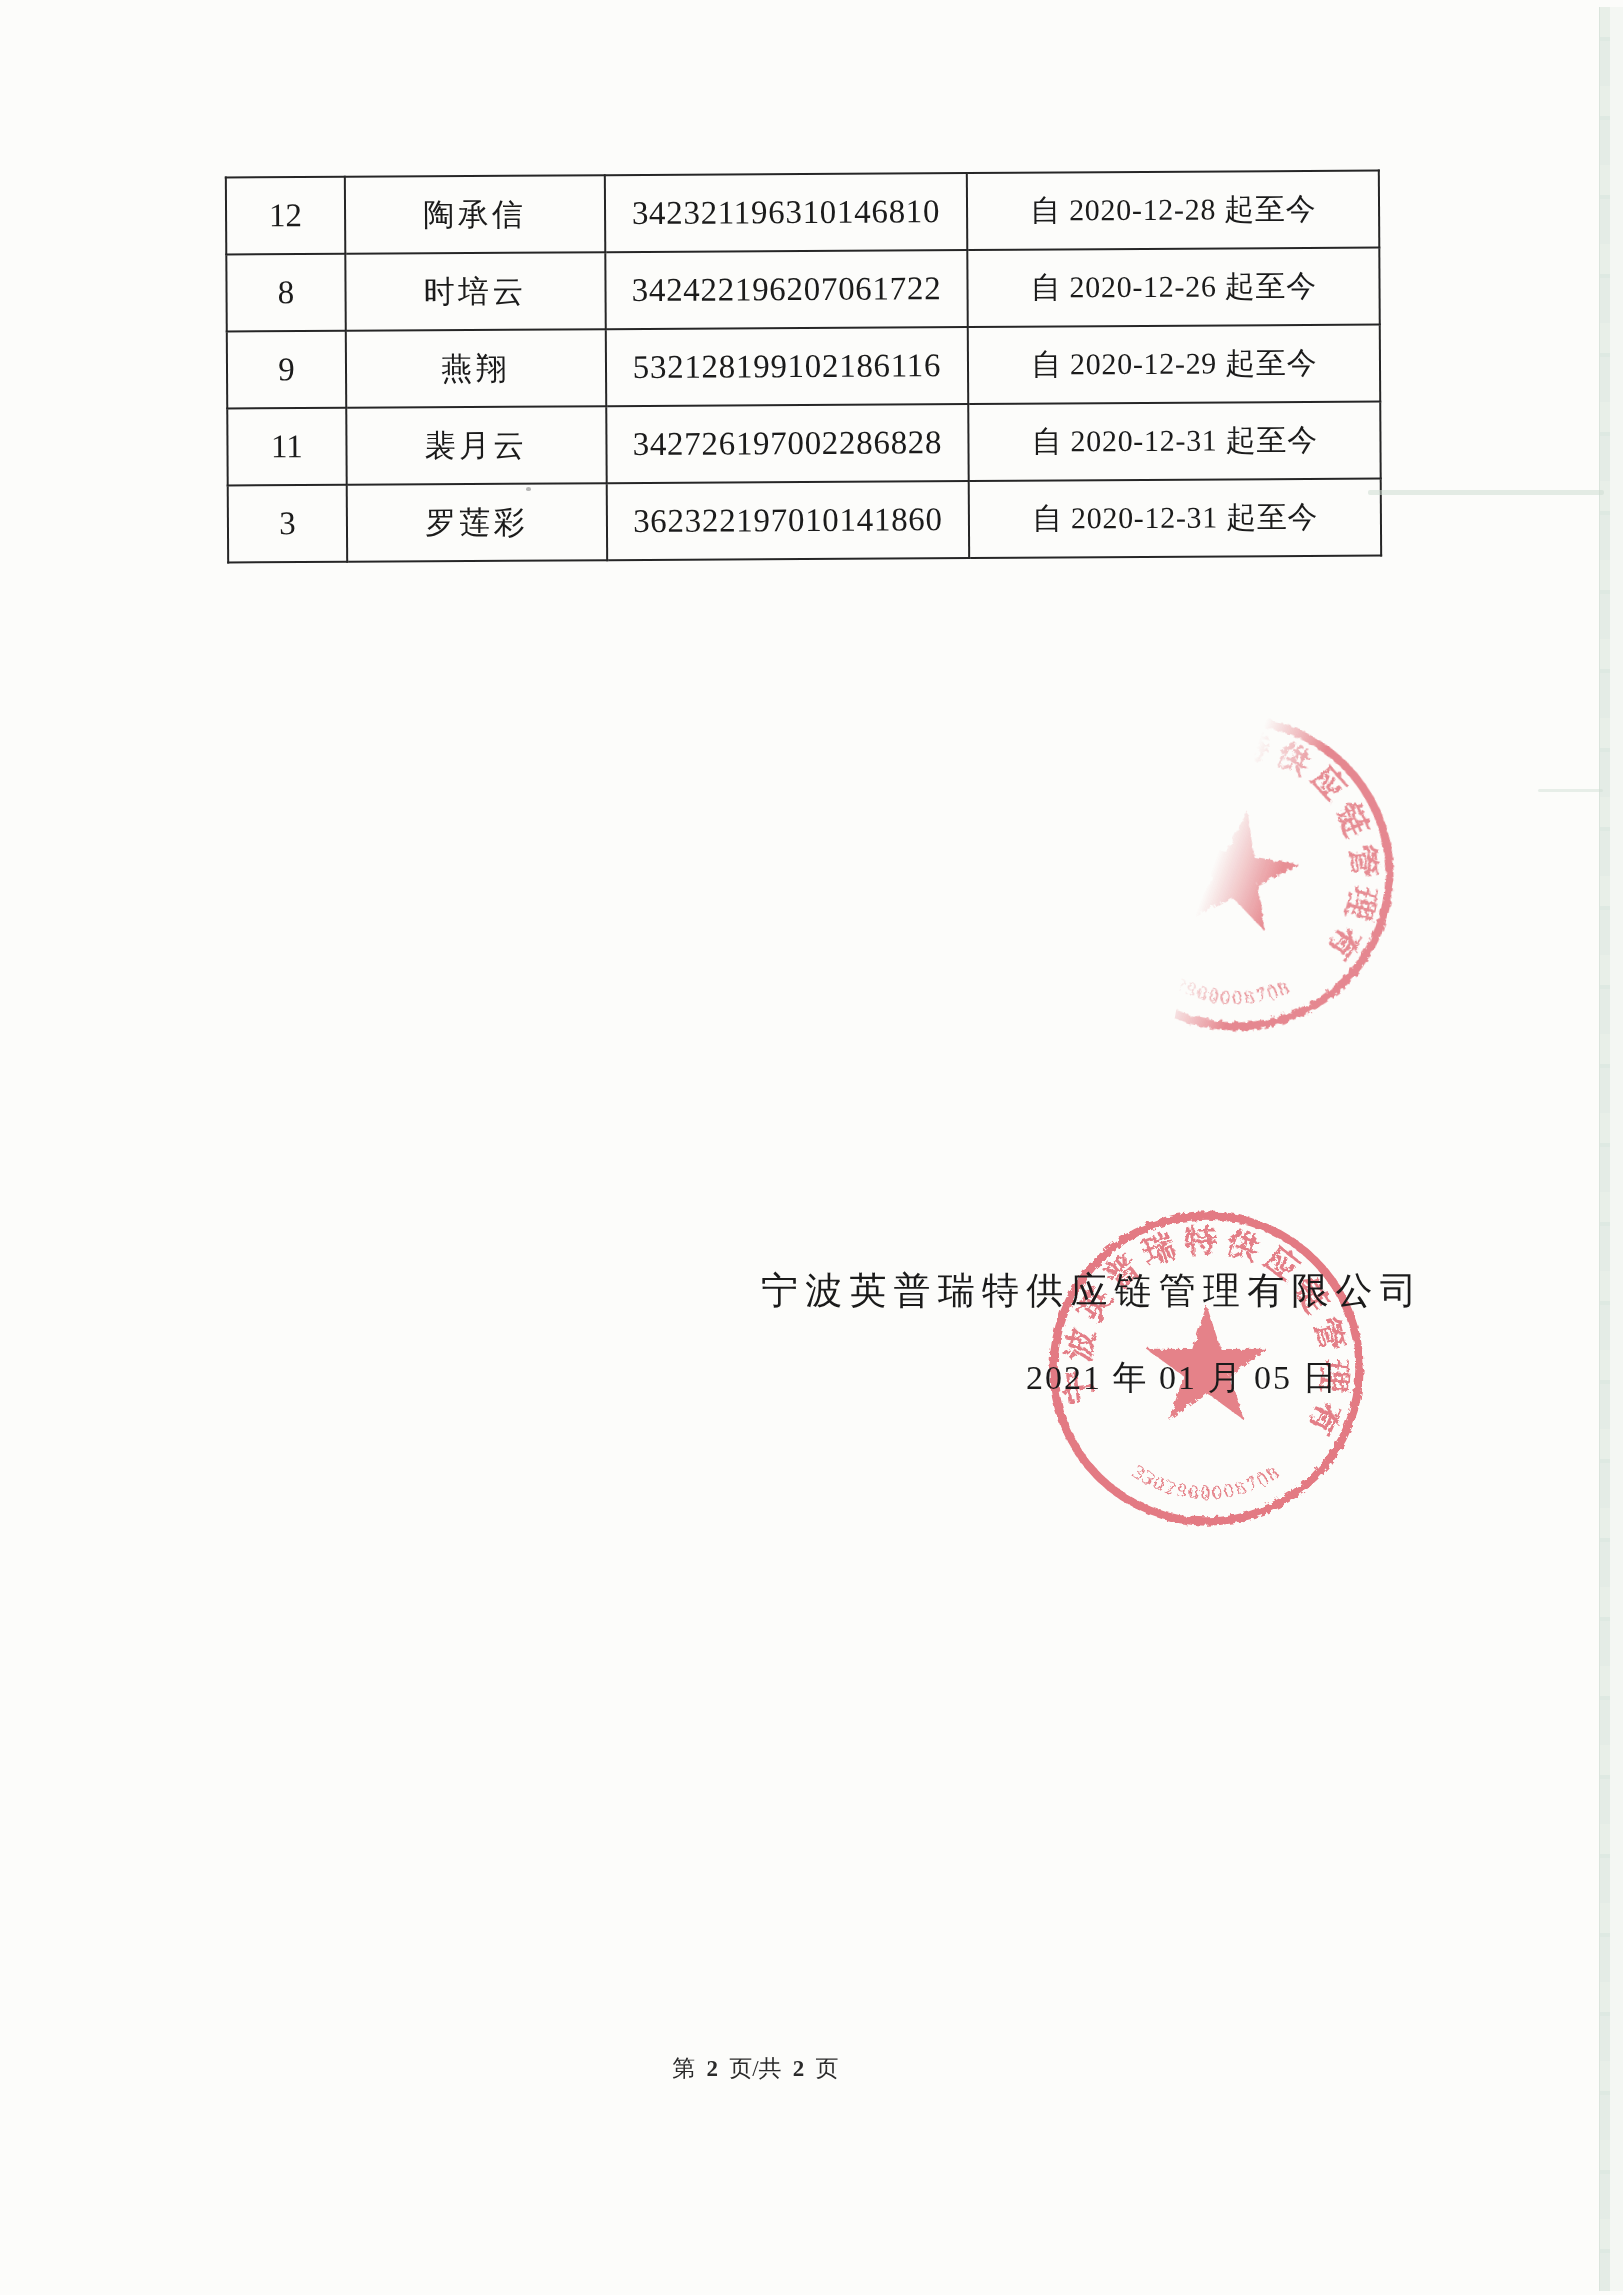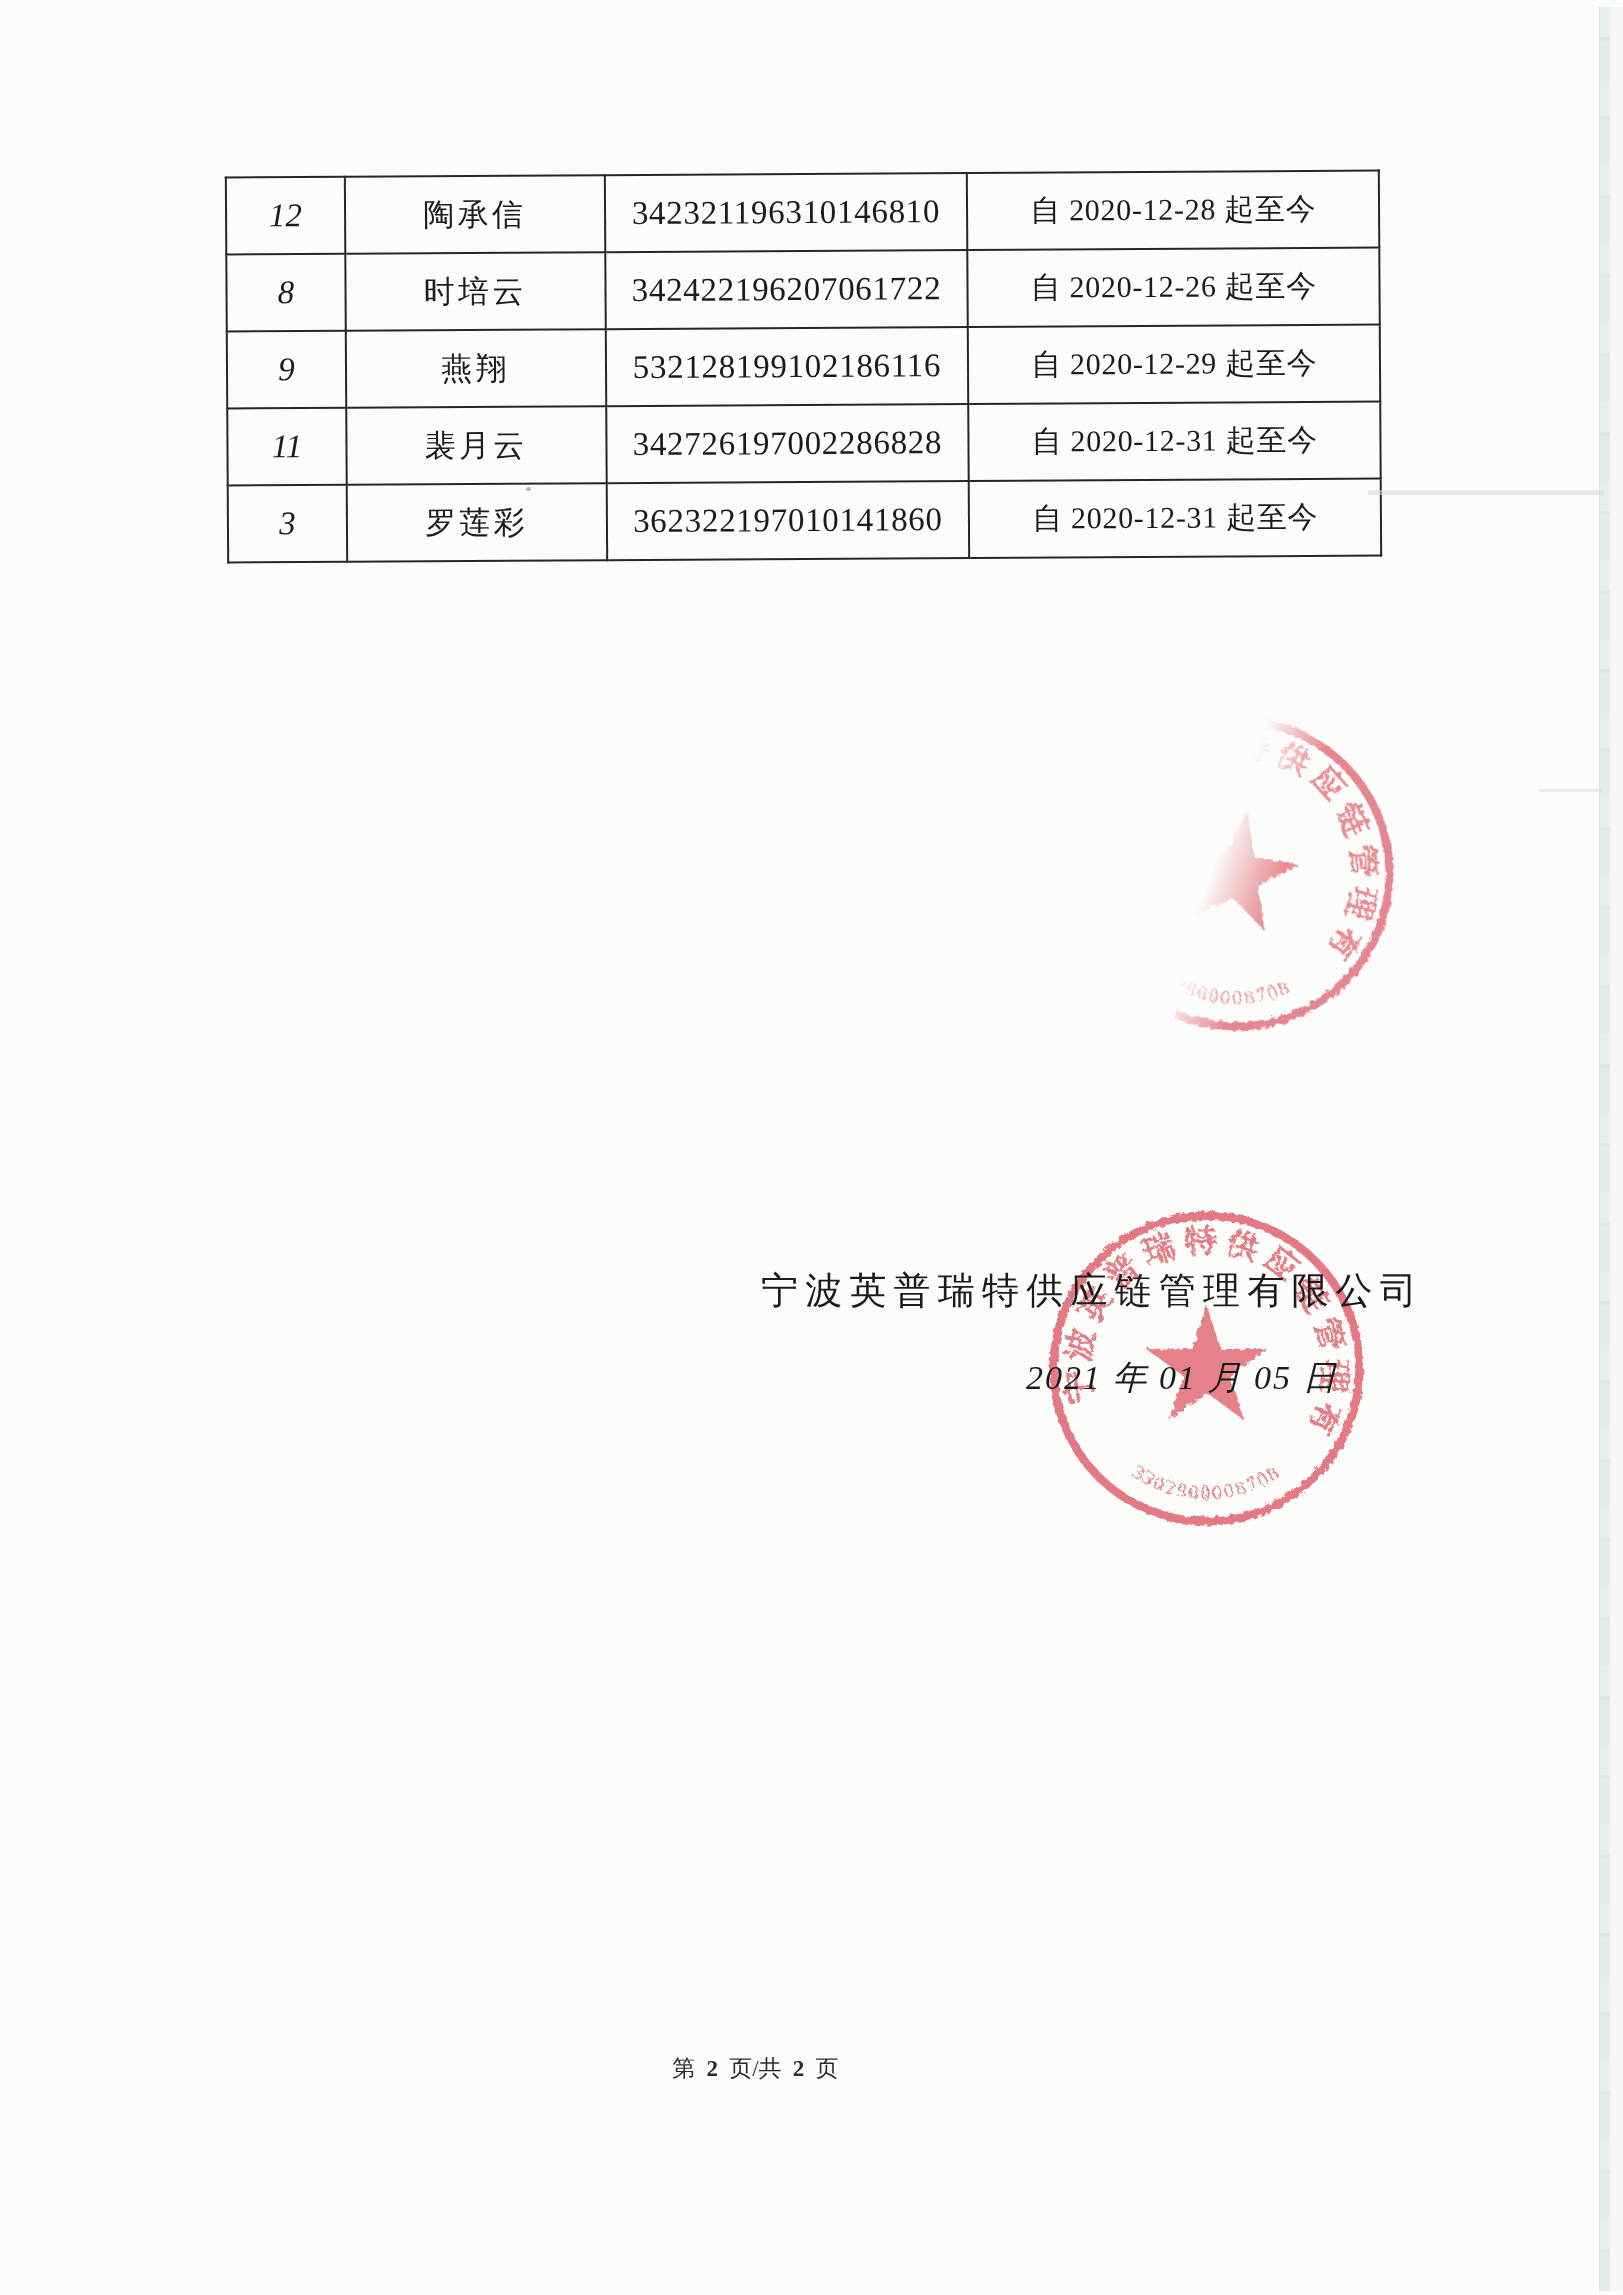--- a/index.html
+++ b/index.html
@@ -19,35 +19,35 @@
     transform:rotate(-0.35deg);
     transform-origin:50% 50%;
   }
   .emp-table td{
     border:2px solid #262626;
     text-align:center;vertical-align:middle;
     height:75px;padding:0 3.9px;
     white-space:nowrap;
   }
   .emp-table{border:2.6px solid #202020;}
-  .emp-table td:nth-child(1){width:109px;font-size:33px;font-style:italic;}
+  .emp-table td:nth-child(1){width:109px;font-size:33px;}
   .emp-table td:nth-child(2){width:250px;font-size:31px;letter-spacing:3.3px;}
   .emp-table td:nth-child(3){width:353px;font-size:33px;letter-spacing:0.7px;}
   .emp-table td:nth-child(4){width:402px;font-size:30px;letter-spacing:0.7px;}
 
   
   .company-line{
     position:absolute;left:761px;top:1266px;
     font-size:37px;letter-spacing:7.2px;
     z-index:3;white-space:nowrap;
   }
   .date-line{
     position:absolute;left:1026px;top:1355px;
     font-size:34px;letter-spacing:2px;
-    z-index:3;white-space:nowrap;font-style:italic;
+    z-index:3;white-space:nowrap;
   }
 
   
   .footer{
     position:absolute;left:669px;top:2053px;
     font-size:23px;color:#2a2a2a;
     display:flex;align-items:baseline;
     z-index:3;white-space:nowrap;
   }
   .footer .seg{margin:0 3.3px;}

